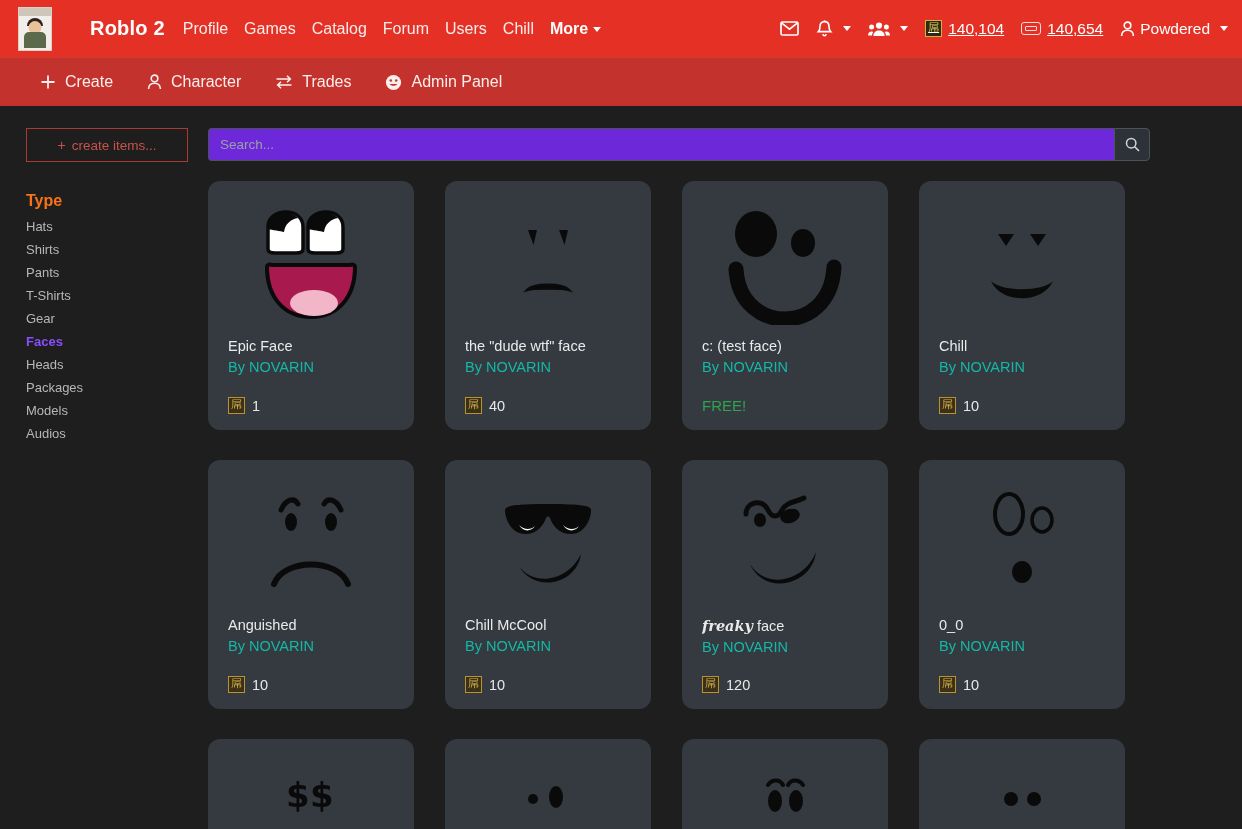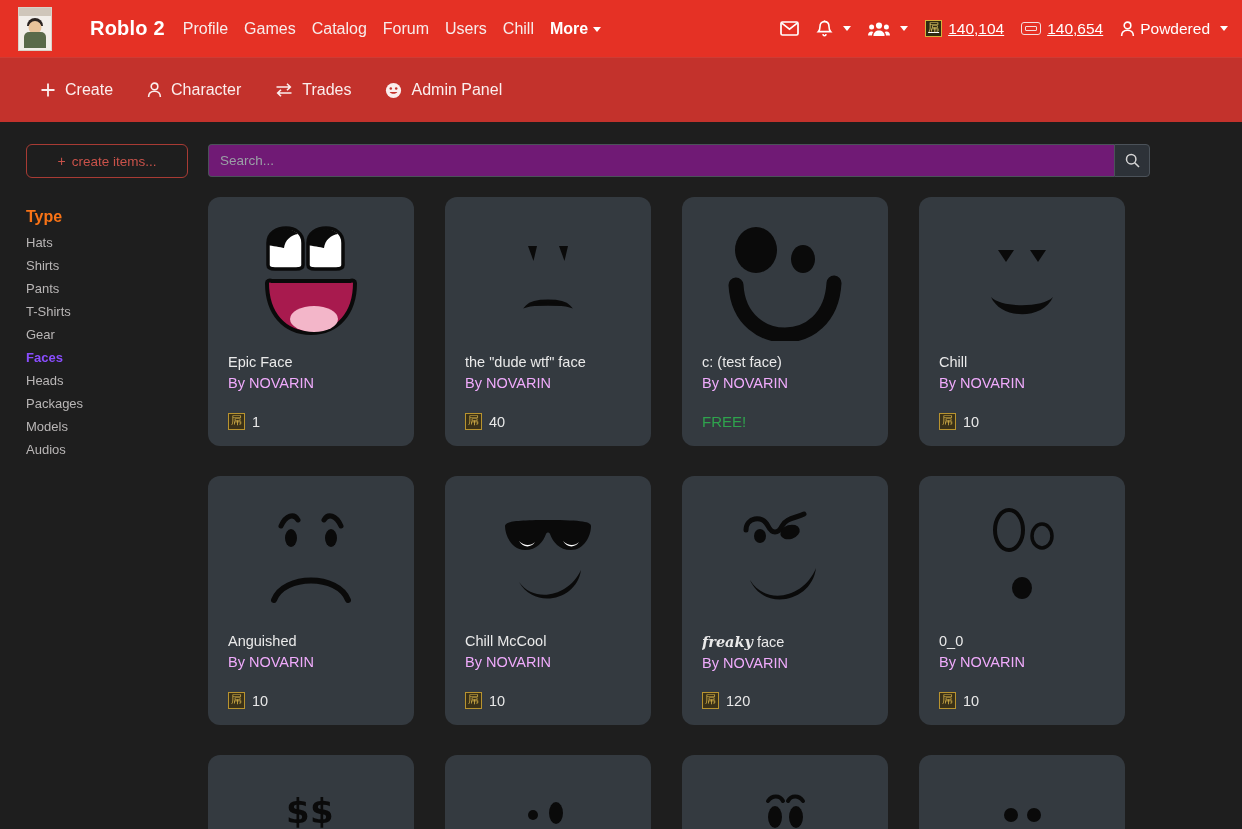--- a/index.html
+++ b/index.html
@@ -122,21 +122,21 @@
   }
   .tix-icon:before {
     content: ""; position: absolute;
     left: 3px; top: 3px; right: 3px; bottom: 3px;
     border: 1.4px solid #f3dede;
     border-radius: 1px;
   }
 
   
   .navbar-sub {
-    height: 65px;
+    height: 49px;
     background: #c3322c;
     border-top: 1px solid #cf3c35;
     display: flex;
     align-items: center;
     padding-left: 40px;
     gap: 34px;
   }
   .sub-link {
     display: flex; align-items: center; gap: 9px;
     color: #fbeeed; font-size: 16px; text-decoration: none;
@@ -155,21 +155,21 @@
     padding-left: 26px;
     padding-right: 18px;
   }
   .create-btn {
     display: block;
     width: 162px;
     height: 34px;
     line-height: 32px;
     text-align: center;
     border: 1px solid #a83b34;
-    border-radius: 6px;
+    border-radius: 0;
     color: #c9524a;
     background: transparent;
     font-size: 13.5px;
     text-decoration: none;
     white-space: nowrap;
     cursor: pointer;
     font-family: "Liberation Sans", sans-serif;
   }
   .create-btn .plus { margin-right: 6px; font-size: 14px; }
 
@@ -189,21 +189,21 @@
   }
   .facet-item.active { color: #8a4dff; font-weight: bold; }
 
   .content { flex: 1; padding-right: 92px; }
 
   
   .search-row { display: flex; margin-bottom: 20px; }
   .search-input {
     flex: 1;
     height: 33px;
-    background: #701a75;
+    background: #6d28d9;
     border: 1px solid #4b5259;
     border-right: none;
     border-radius: 4px 0 0 4px;
     color: #e4e4e4;
     font-size: 13.5px;
     padding: 0 11px;
     outline: none;
     font-family: "Liberation Sans", sans-serif;
   }
   .search-input::placeholder { color: #9aa0a6; }
@@ -246,21 +246,21 @@
     line-height: 19px;
     white-space: nowrap;
     overflow: hidden;
   }
   .card-title .fancy {
     font-family: "DejaVu Serif", serif;
     font-weight: bold;
     font-style: italic;
   }
   .card-author {
-    color: #f0abfc;
+    color: #14b8a6;
     font-size: 14.5px;
     line-height: 20px;
     margin-top: 1px;
   }
   .card-price {
     margin-top: auto;
     display: flex; align-items: center; gap: 7px;
     color: #e8e8e8;
     font-size: 14.5px;
     padding-bottom: 6px;

